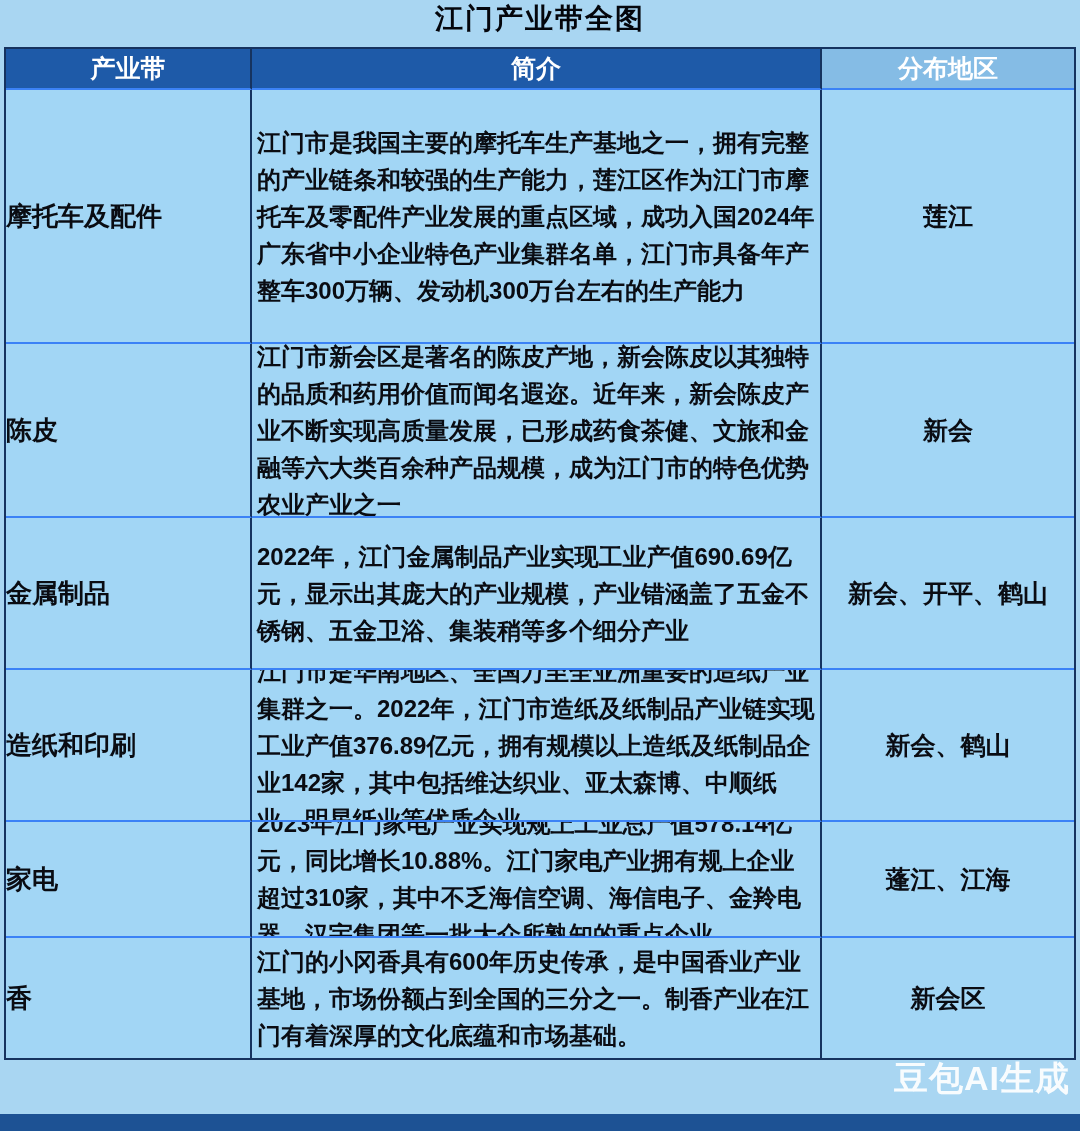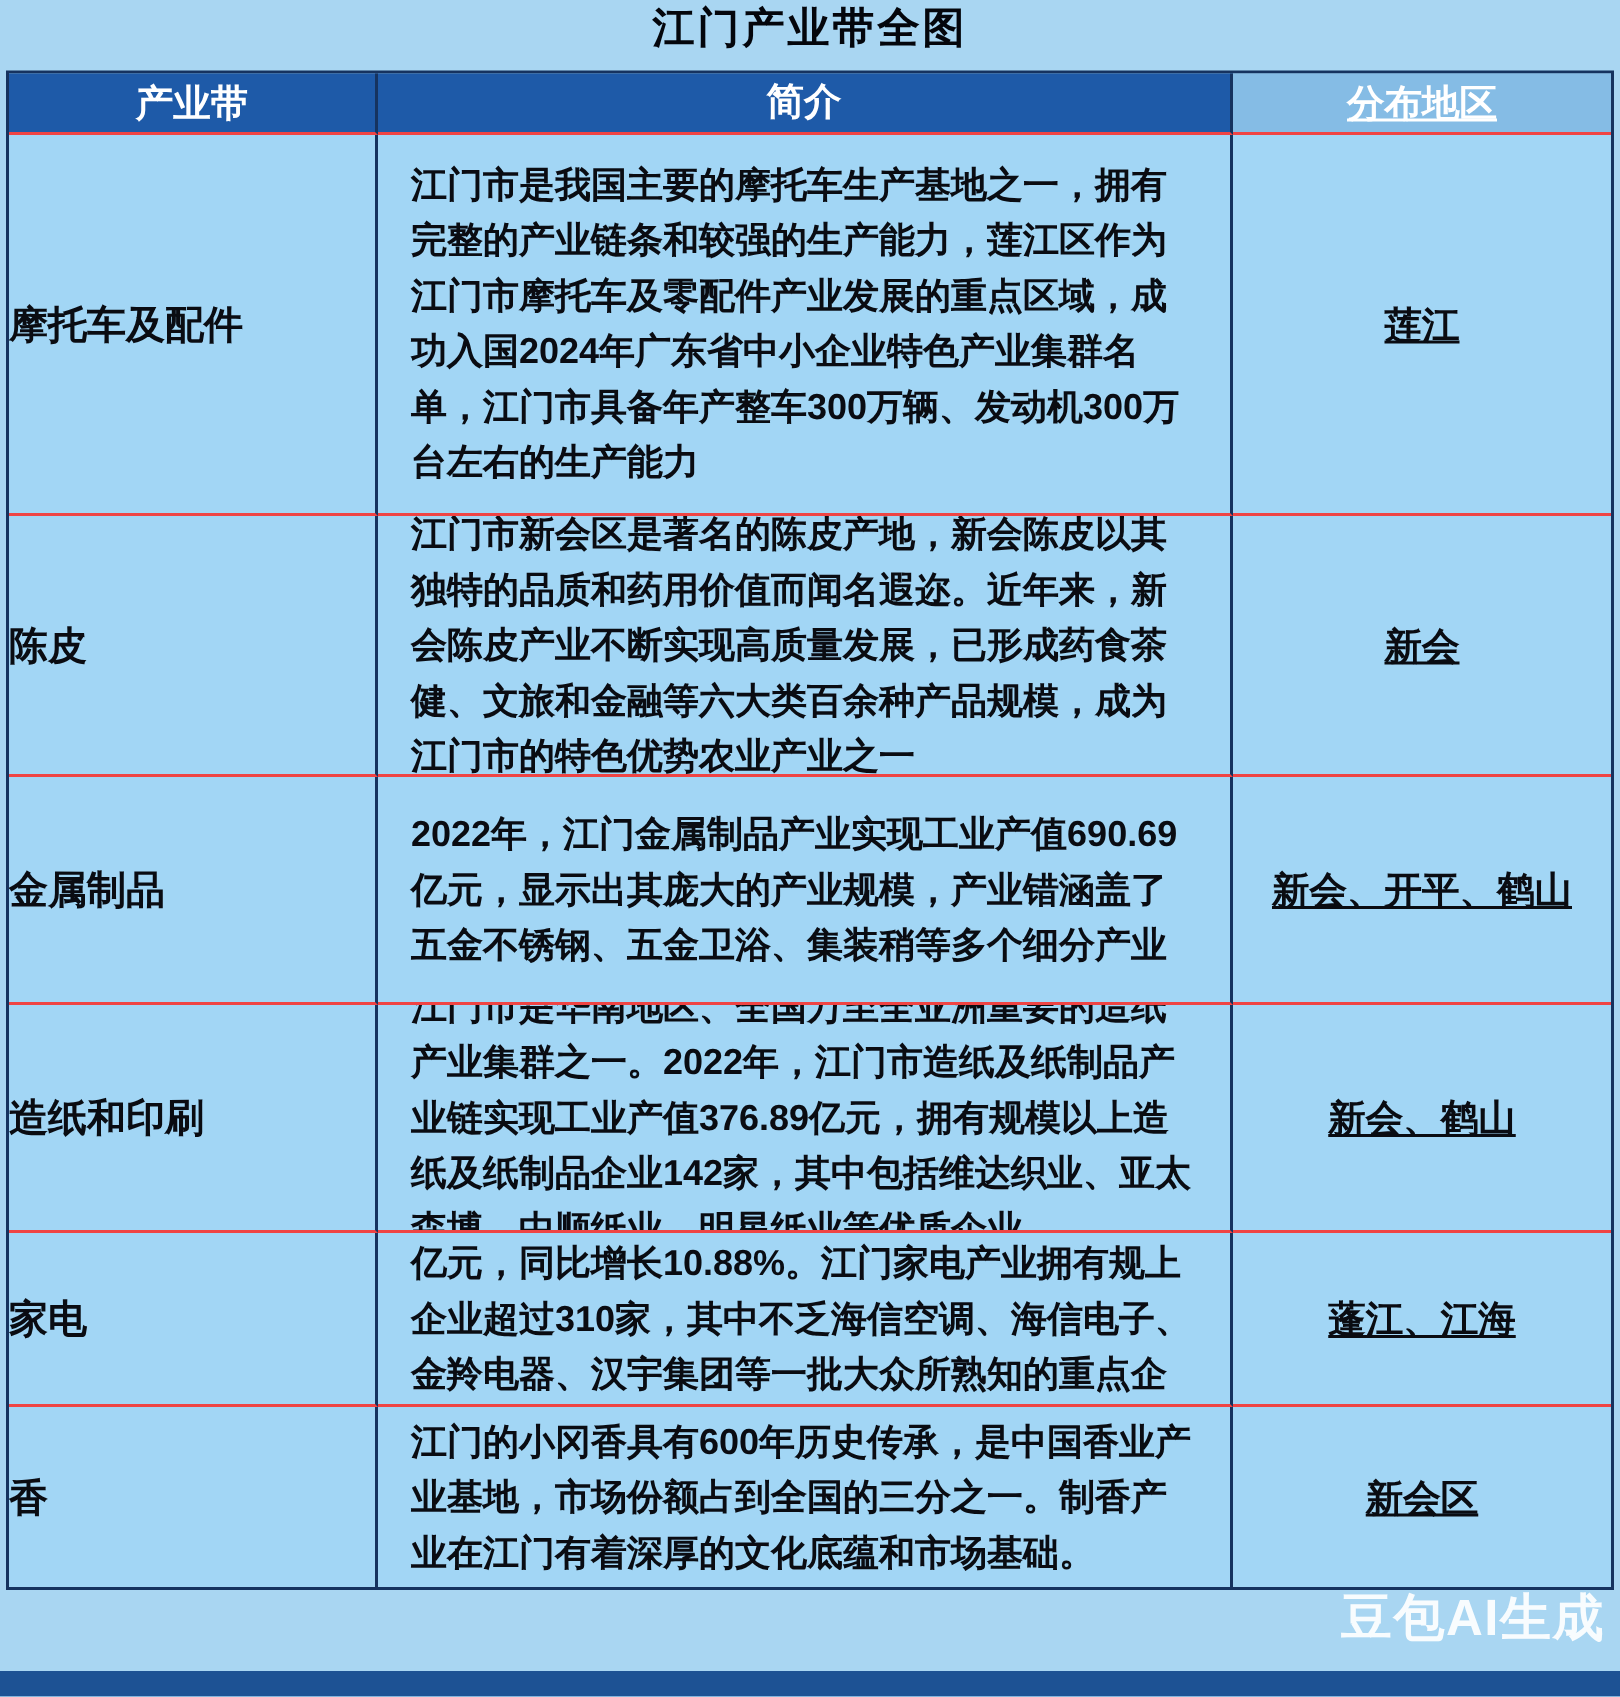--- a/index.html
+++ b/index.html
@@ -20,33 +20,33 @@
   .belt-table {
     position:absolute; left:4px; top:47px; width:1072px;
     border:2px solid #16335f;
     box-sizing:border-box;
     background:#a2d6f5;
   }
   .trow { display:flex; }
   .cell {
     box-sizing:border-box;
     border-right:2px solid #16335f;
-    border-bottom:2px solid #ef4444;
+    border-bottom:2px solid #3b82f6;
     background:#a2d6f5;
     display:flex; align-items:center;
     overflow:hidden;
   }
   .cell:last-child { border-right:none; }
   .trow:last-child .cell { border-bottom:none; }
   .c-belt  { width:246px; text-align:center;
              font-size:26px; font-weight:700; }
-  .c-intro { width:570px; padding:4px 22px;
+  .c-intro { width:570px; padding:4px 5px;
              font-size:24px; font-weight:700; line-height:37px; }
   .c-region{ flex:1; justify-content:center; text-align:left;
-             font-size:25px; font-weight:700;text-decoration:underline; }
+             font-size:25px; font-weight:700; }
   .hrow .cell { height:41px; justify-content:center; padding:0;
                 color:#ffffff; font-size:25px; font-weight:700; }
   .hrow .c-belt, .hrow .c-intro { background:#1e5aa8; }
   .hrow .c-region { background:#85bce5; }
   .row-0 .cell { height:254px; }
   .row-1 .cell { height:174px; }
   .row-2 .cell { height:152px; }
   .row-3 .cell { height:152px; }
   .row-4 .cell { height:116px; }
   .row-5 .cell { height:120px; }

